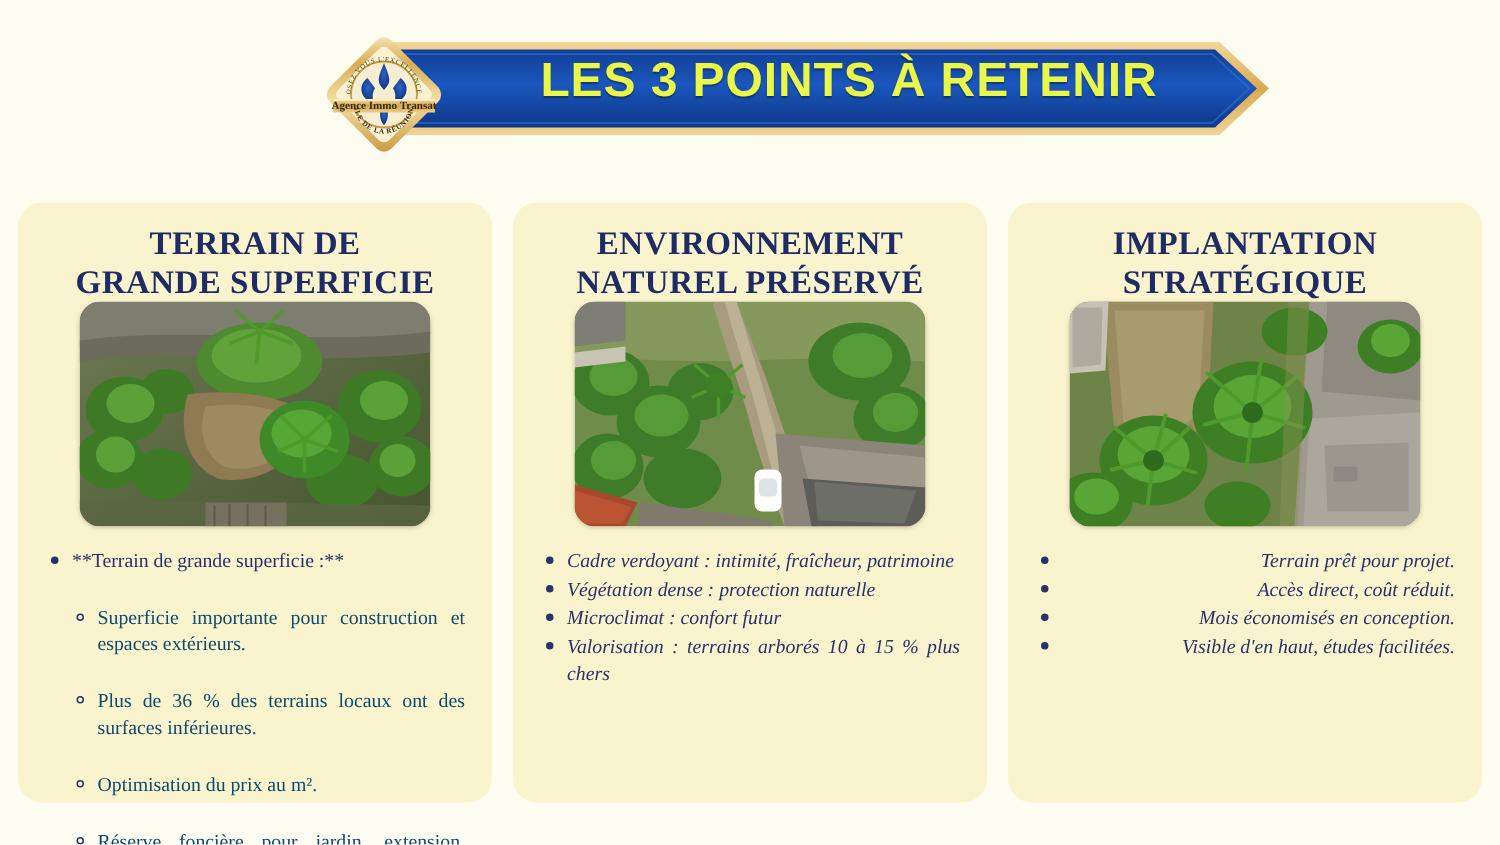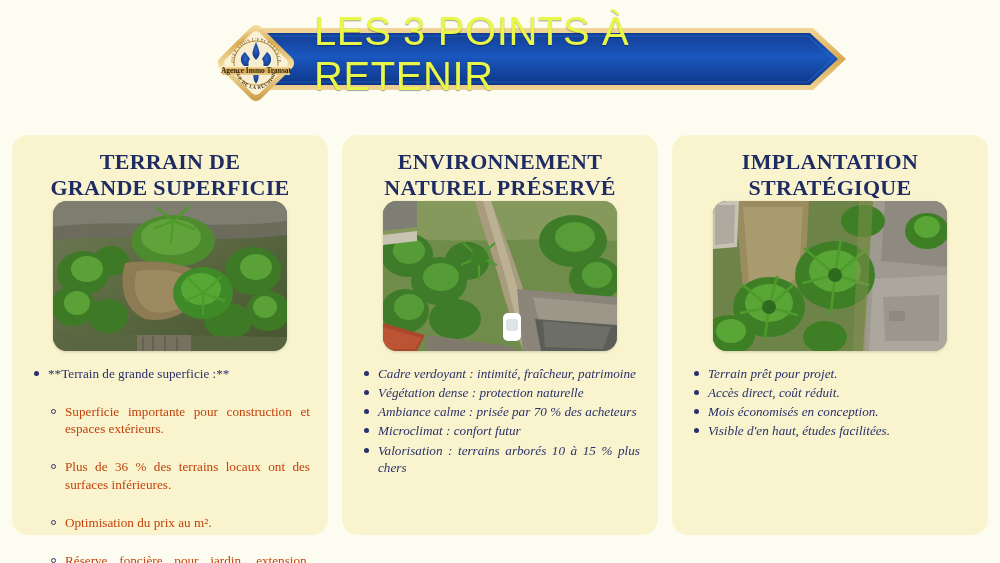--- a/index.html
+++ b/index.html
@@ -33,22 +33,22 @@
   .banner-title {
     position: absolute;
     left: 262px;
     top: 28px;
     width: 556px;
     height: 51px;
     display: flex;
     align-items: center;
     justify-content: center;
     font-family: "Liberation Sans", sans-serif;
-    font-weight: normal;
-    font-size: 40px;
+    font-weight: bold;
+    font-size: 32px;
     letter-spacing: 0.6px;
     color: #E9F64A;
     text-shadow: 0 1px 1px rgba(0,0,0,0.35);
     padding-left: 52px;
     pointer-events: none;
   }
 
   
   .logo {
     position: absolute;
@@ -140,41 +140,41 @@
   ul.lvl2 {
     list-style: none;
     padding: 0;
     margin: 1px 0 1px 0;
   }
   ul.lvl2 > li {
     position: relative;
     padding-left: 17px;
     font-size: 13.2px;
     line-height: 1.30;
-    color: #c2410c;
+    color: #0c4a6e;
     text-align: justify;
     text-justify: inter-word;
     margin-top: 21px;
   }
   ul.lvl2 > li::before {
     content: "";
     position: absolute;
     left: 3px;
     top: 6px;
     width: 5px;
     height: 5px;
     border-radius: 50%;
     border: 1px solid #29306B;
     background: transparent;
     box-sizing: border-box;
   }
 
   .card-2 ul.lvl1 > li,
   .card-3 ul.lvl1 > li { margin-bottom: 2px; font-style: italic; }
-  .card-3 ul.lvl1 > li { text-align: left; }
+  .card-3 ul.lvl1 > li { text-align: right; }
 </style>
 </head>
 <body>
 
 <div class="header">
 
   <div class="banner-arrow">
     <svg width="584" height="62" viewBox="0 0 584 62">
       <defs>
         <linearGradient id="gBlue" x1="0" y1="0" x2="0" y2="1">
@@ -377,21 +377,20 @@
         <path d="M0,126 L38,137 L32,148 L0,148 Z" fill="#BC5434"></path>
         <path d="M44,134 L132,146 L132,150 L42,150 Z" fill="#7F7A6C"></path>
         <path d="M0,34 L34,30 L34,40 L0,44 Z" fill="#C8C4B2"></path>
       </svg>
     </div>
 
     <div class="card-body">
       <ul class="lvl1">
         <li><span class="btext">Cadre verdoyant : intimité, fraîcheur, patrimoine</span></li>
         <li><span class="btext">Végétation dense : protection naturelle</span></li>
-        <li><span class="btext">Ambiance calme : prisée par 70 % des acheteurs</span></li>
         <li><span class="btext">Microclimat : confort futur</span></li>
         <li><span class="btext">Valorisation : terrains arborés 10 à 15 % plus chers</span></li>
       </ul>
     </div>
   </div>
 
   <div class="card card-3">
     <div class="card-title">IMPLANTATION
 STRATÉGIQUE</div>
 

